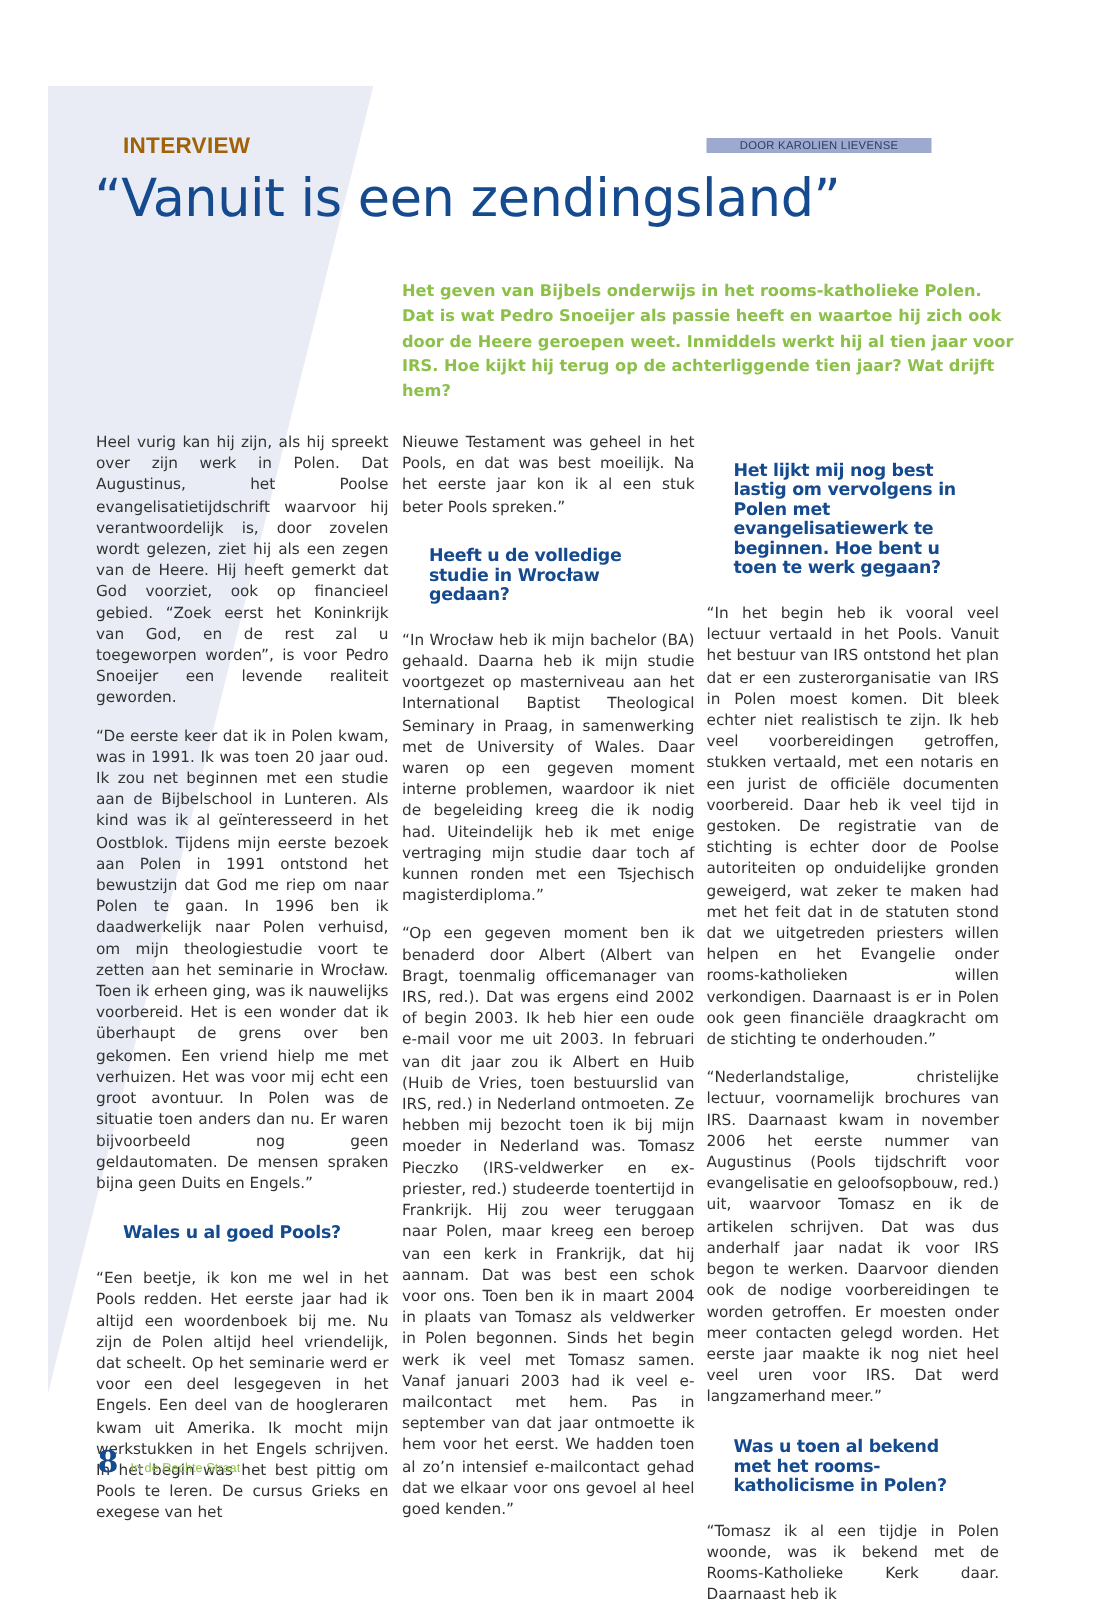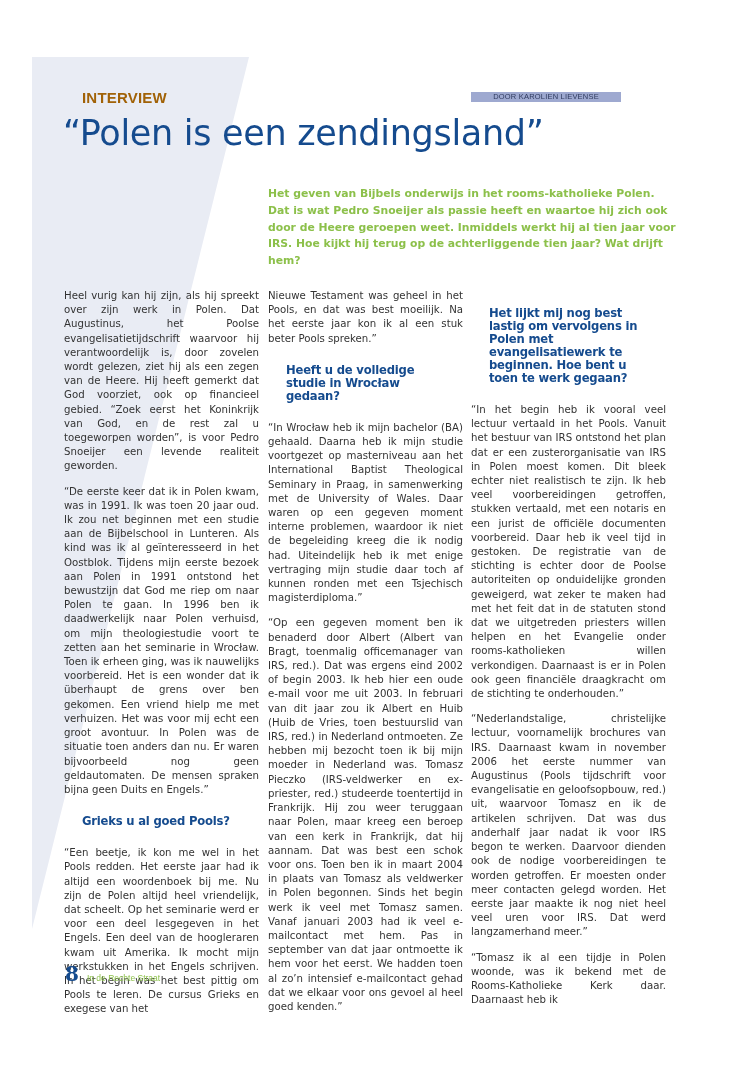--- a/index.html
+++ b/index.html
@@ -50,41 +50,42 @@
     .page-num { font-family: "DejaVu Serif", serif; font-weight: bold; font-size: 20px; color: #154b8e; }
     .mag-name { font-family: Liberation Sans, sans-serif; font-size: 8.5px; color: #8cc04a; }
   </style>
 </head>
 <body>
 
 <div class="bg-panel"></div>
 
 <div class="section-label">INTERVIEW</div>
 <div class="byline">DOOR KAROLIEN LIEVENSE</div>
-<h1 class="title" style="margin:0;font-weight:normal;">“Polen is een zendingsland”</h1>
+<h1 class="title" style="margin:0;font-weight:normal;">“Vanuit is een zendingsland”</h1>
 
 <div class="intro">Het geven van Bijbels onderwijs in het rooms-katholieke Polen. Dat is wat Pedro Snoeijer als passie heeft en waartoe hij zich ook door de Heere geroepen weet. Inmiddels werkt hij al tien jaar voor IRS. Hoe kijkt hij terug op de achterliggende tien jaar? Wat drijft hem?</div>
 
 <div class="col col1">
   <p class="gap">Heel vurig kan hij zijn, als hij spreekt over zijn werk in Polen. Dat Augustinus, het Poolse evangelisatietijdschrift waarvoor hij verantwoordelijk is, door zovelen wordt gelezen, ziet hij als een zegen van de Heere. Hij heeft gemerkt dat God voorziet, ook op financieel gebied. “Zoek eerst het Koninkrijk van God, en de rest zal u toegeworpen worden”, is voor Pedro Snoeijer een levende realiteit geworden.</p>
   <p class="gap">“De eerste keer dat ik in Polen kwam, was in 1991. Ik was toen 20 jaar oud. Ik zou net beginnen met een studie aan de Bijbelschool in Lunteren. Als kind was ik al geïnteresseerd in het Oostblok. Tijdens mijn eerste bezoek aan Polen in 1991 ontstond het bewustzijn dat God me riep om naar Polen te gaan. In 1996 ben ik daadwerkelijk naar Polen verhuisd, om mijn theologiestudie voort te zetten aan het seminarie in Wrocław. Toen ik erheen ging, was ik nauwelijks voorbereid. Het is een wonder dat ik überhaupt de grens over ben gekomen. Een vriend hielp me met verhuizen. Het was voor mij echt een groot avontuur. In Polen was de situatie toen anders dan nu. Er waren bijvoorbeeld nog geen geldautomaten. De mensen spraken bijna geen Duits en Engels.”</p>
-  <h3>Grieks u al goed Pools?</h3>
+  <h3>Wales u al goed Pools?</h3>
   <p>“Een beetje, ik kon me wel in het Pools redden. Het eerste jaar had ik altijd een woordenboek bij me. Nu zijn de Polen altijd heel vriendelijk, dat scheelt. Op het seminarie werd er voor een deel lesgegeven in het Engels. Een deel van de hoogleraren kwam uit Amerika. Ik mocht mijn werkstukken in het Engels schrijven. In het begin was het best pittig om Pools te leren. De cursus Grieks en exegese van het</p>
 </div>
 
 <div class="col col2">
   <p class="gap">Nieuwe Testament was geheel in het Pools, en dat was best moeilijk. Na het eerste jaar kon ik al een stuk beter Pools spreken.”</p>
   <h3>Heeft u de volledige studie in Wrocław gedaan?</h3>
   <p class="gap">“In Wrocław heb ik mijn bachelor (BA) gehaald. Daarna heb ik mijn studie voortgezet op masterniveau aan het International Baptist Theological Seminary in Praag, in samenwerking met de University of Wales. Daar waren op een gegeven moment interne problemen, waardoor ik niet de begeleiding kreeg die ik nodig had. Uiteindelijk heb ik met enige vertraging mijn studie daar toch af kunnen ronden met een Tsjechisch magisterdiploma.”</p>
   <p>“Op een gegeven moment ben ik benaderd door Albert (Albert van Bragt, toenmalig officemanager van IRS, red.). Dat was ergens eind 2002 of begin 2003. Ik heb hier een oude e-mail voor me uit 2003. In februari van dit jaar zou ik Albert en Huib (Huib de Vries, toen bestuurslid van IRS, red.) in Nederland ontmoeten. Ze hebben mij bezocht toen ik bij mijn moeder in Nederland was. Tomasz Pieczko (IRS-veldwerker en ex-priester, red.) studeerde toentertijd in Frankrijk. Hij zou weer teruggaan naar Polen, maar kreeg een beroep van een kerk in Frankrijk, dat hij aannam. Dat was best een schok voor ons. Toen ben ik in maart 2004 in plaats van Tomasz als veldwerker in Polen begonnen. Sinds het begin werk ik veel met Tomasz samen. Vanaf januari 2003 had ik veel e-mailcontact met hem. Pas in september van dat jaar ontmoette ik hem voor het eerst. We hadden toen al zo’n intensief e-mailcontact gehad dat we elkaar voor ons gevoel al heel goed kenden.”</p>
 </div>
 
 <div class="col col3">
   <h3>Het lijkt mij nog best lastig om vervolgens in Polen met evangelisatiewerk te beginnen. Hoe bent u toen te werk gegaan?</h3>
   <p class="gap">“In het begin heb ik vooral veel lectuur vertaald in het Pools. Vanuit het bestuur van IRS ontstond het plan dat er een zusterorganisatie van IRS in Polen moest komen. Dit bleek echter niet realistisch te zijn. Ik heb veel voorbereidingen getroffen, stukken vertaald, met een notaris en een jurist de officiële documenten voorbereid. Daar heb ik veel tijd in gestoken. De registratie van de stichting is echter door de Poolse autoriteiten op onduidelijke gronden geweigerd, wat zeker te maken had met het feit dat in de statuten stond dat we uitgetreden priesters willen helpen en het Evangelie onder rooms-katholieken willen verkondigen. Daarnaast is er in Polen ook geen financiële draagkracht om de stichting te onderhouden.”</p>
   <p class="gap">“Nederlandstalige, christelijke lectuur, voornamelijk brochures van IRS. Daarnaast kwam in november 2006 het eerste nummer van Augustinus (Pools tijdschrift voor evangelisatie en geloofsopbouw, red.) uit, waarvoor Tomasz en ik de artikelen schrijven. Dat was dus anderhalf jaar nadat ik voor IRS begon te werken. Daarvoor dienden ook de nodige voorbereidingen te worden getroffen. Er moesten onder meer contacten gelegd worden. Het eerste jaar maakte ik nog niet heel veel uren voor IRS. Dat werd langzamerhand meer.”</p>
+  <h3>Was u toen al bekend met het rooms-katholicisme in Polen?</h3>
   <p>“Tomasz ik al een tijdje in Polen woonde, was ik bekend met de Rooms-Katholieke Kerk daar. Daarnaast heb ik</p>
 </div>
 
 <div class="footer">
   <span class="page-num">8</span>
   <span class="mag-name">In de Rechte Straat</span>
 </div>
 
 </body></html>

